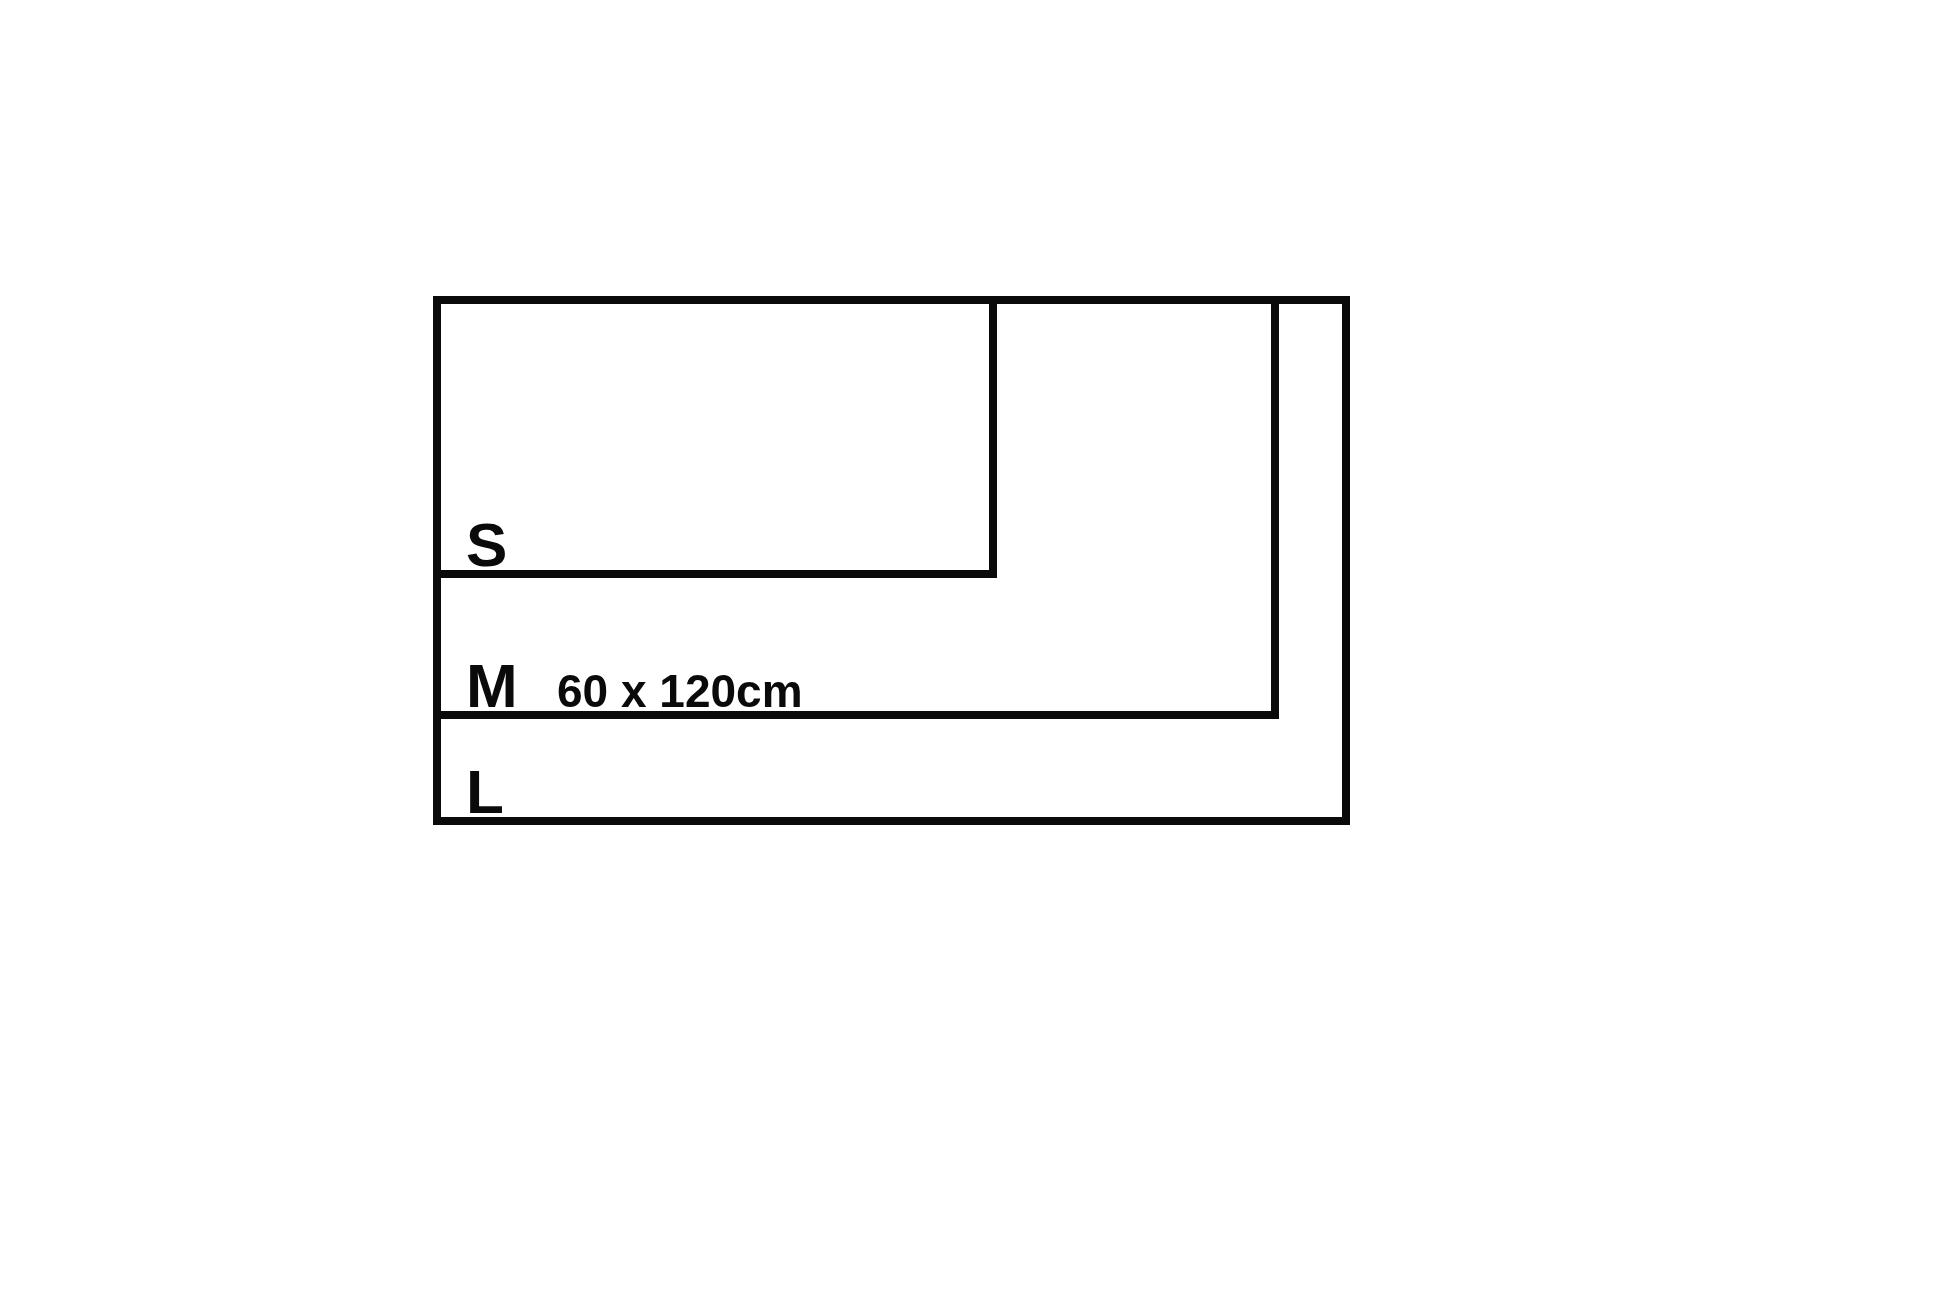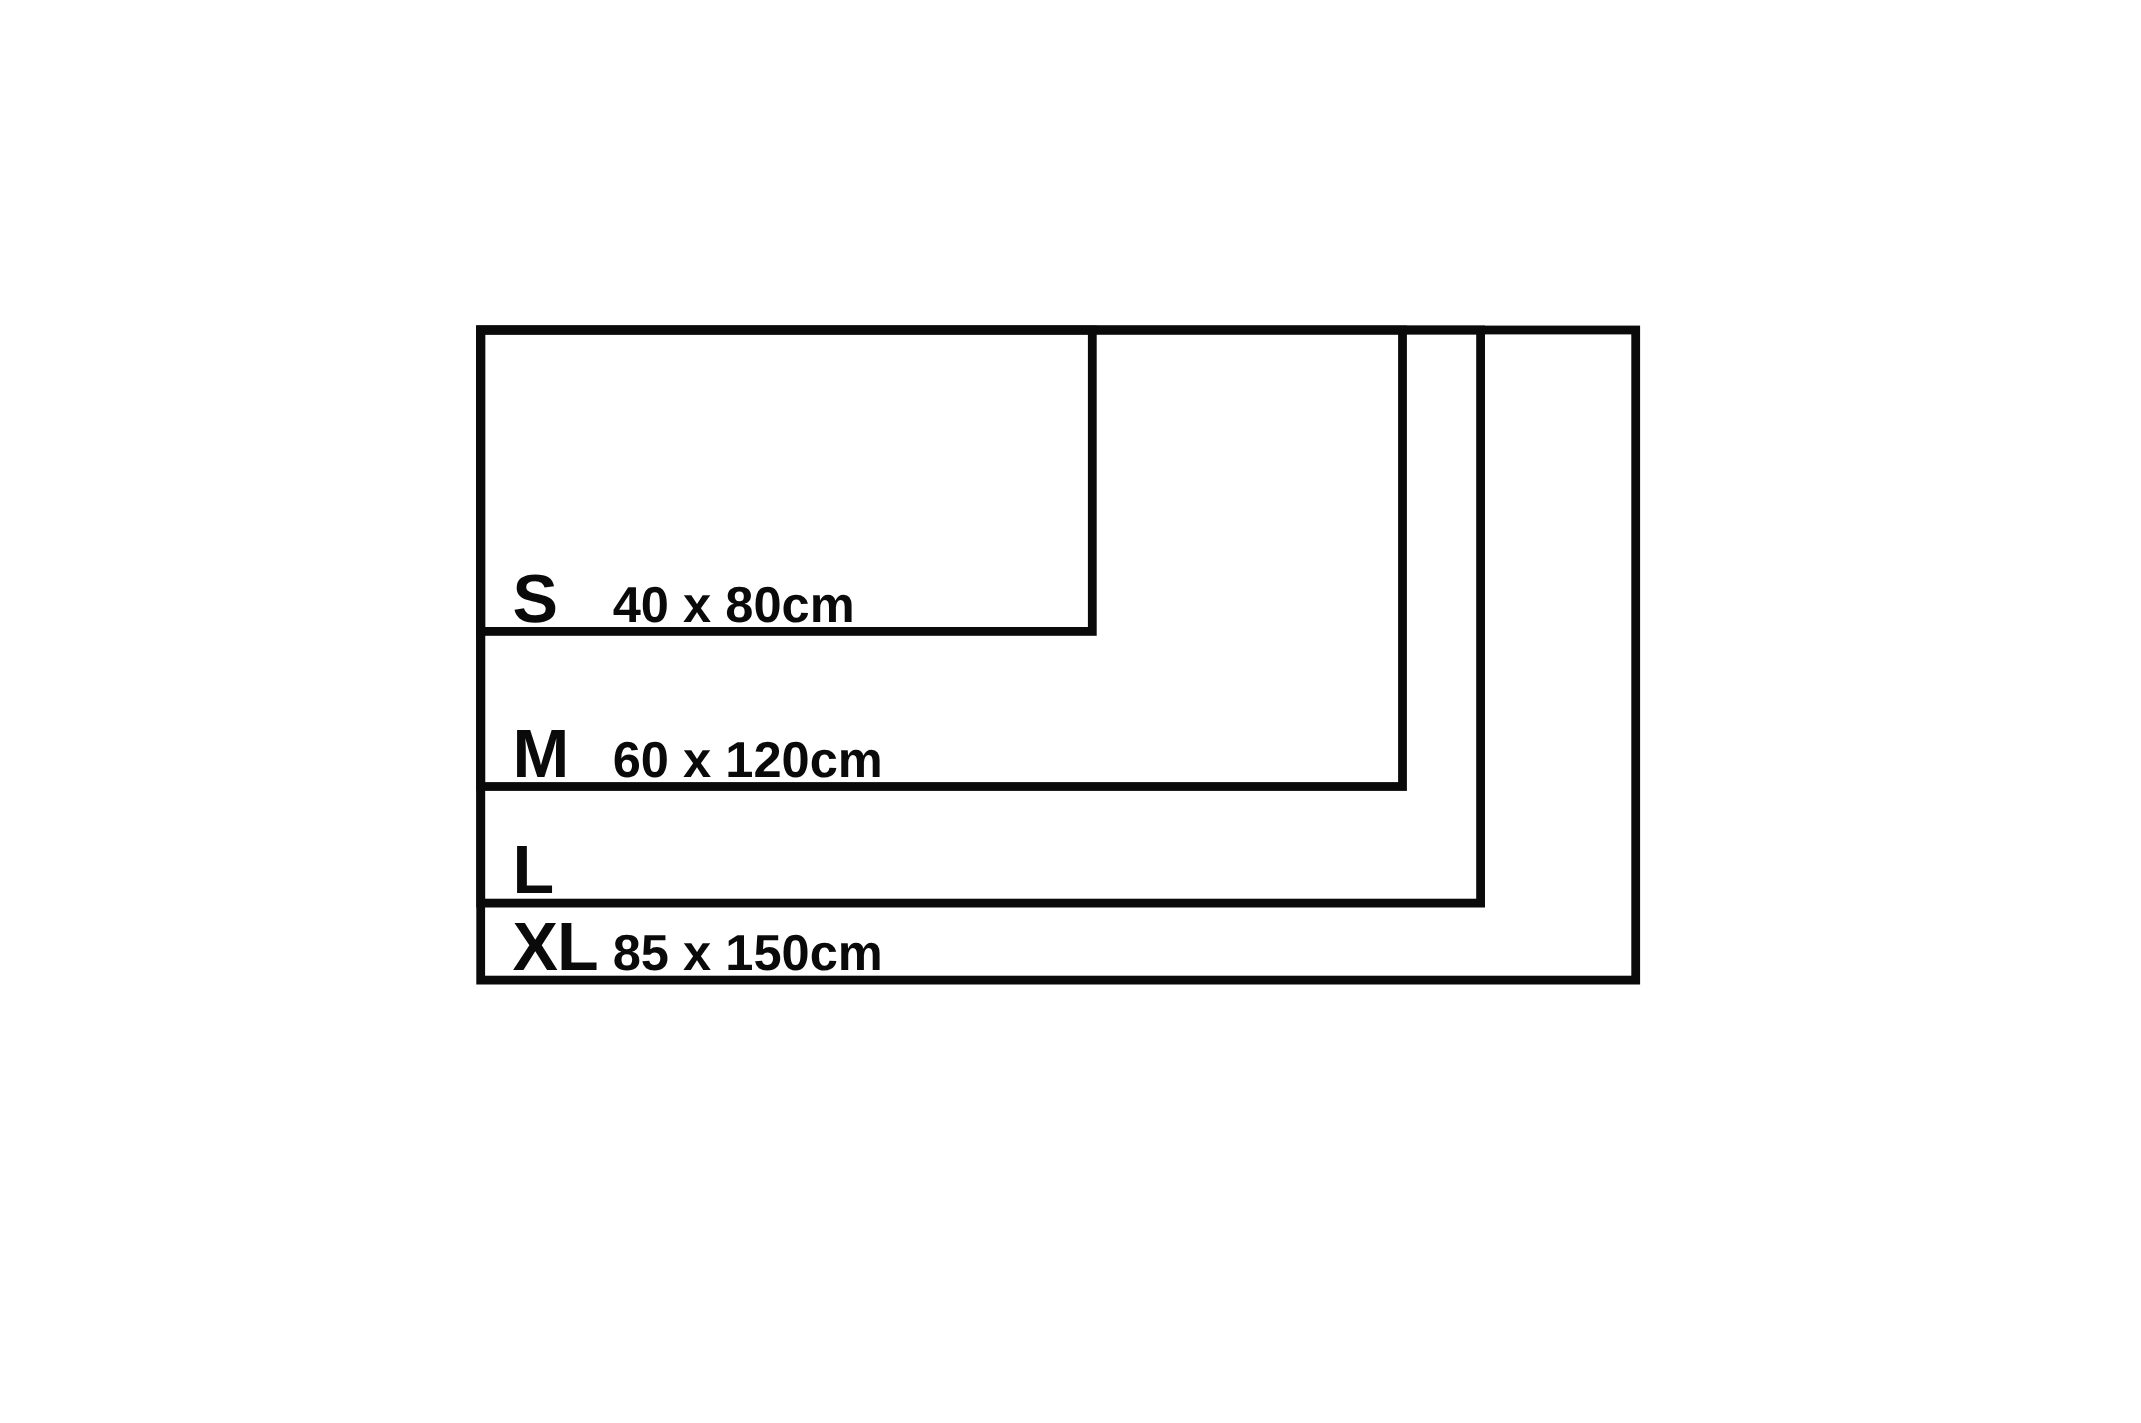--- a/index.html
+++ b/index.html
@@ -50,40 +50,33 @@
     font-size: 46px;
     line-height: 1;
     letter-spacing: 0px;
   }
 </style>
 </head>
 <body>
 
 <div class="canvas">
 
-  <div class="size-rect" style="left: 433px; top: 296px; width: 1058px; height: 599px; border-width: 8px; border-color: rgb(10, 10, 10);">
-    <div class="size-label">
-      <span class="size-letter">XL</span>
-      <span class="size-dims">85 x 150cm</span>
-    </div>
-  </div>
 
   <div class="size-rect" style="left: 433px; top: 296px; width: 917px; height: 529px; border-width: 8px; border-color: rgb(10, 10, 10);">
     <div class="size-label">
       <span class="size-letter">L</span>
     </div>
   </div>
 
   <div class="size-rect" style="left: 433px; top: 296px; width: 846px; height: 423px; border-width: 8px; border-color: rgb(10, 10, 10);">
     <div class="size-label">
       <span class="size-letter">M</span>
       <span class="size-dims">60 x 120cm</span>
     </div>
   </div>
 
   <div class="size-rect" style="left: 433px; top: 296px; width: 564px; height: 282px; border-width: 8px; border-color: rgb(10, 10, 10);">
     <div class="size-label">
       <span class="size-letter">S</span>
-      <span class="size-dims">40 x 80cm</span>
     </div>
   </div>
 
 </div>
 
 </body></html>

